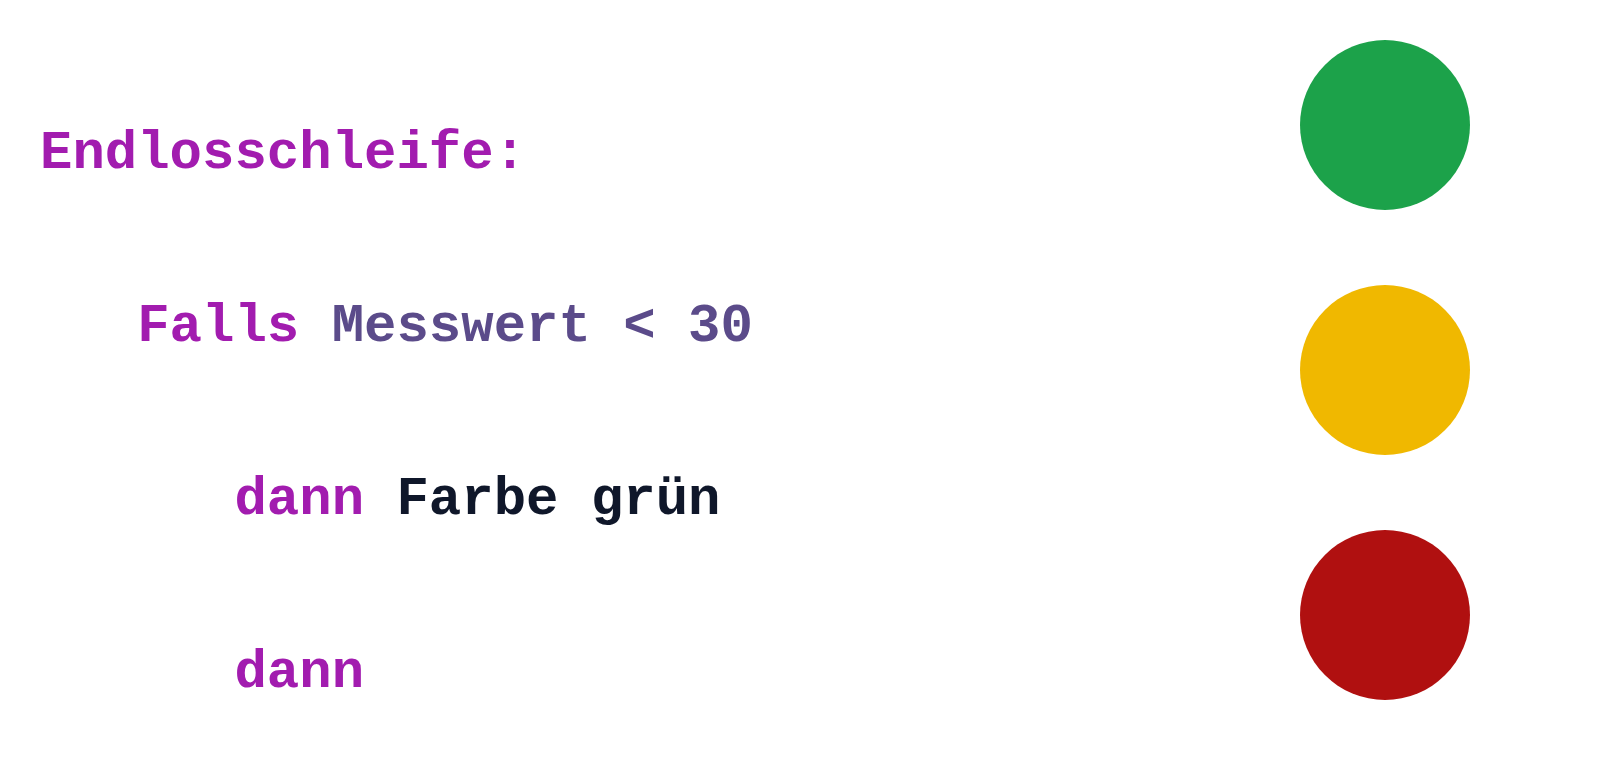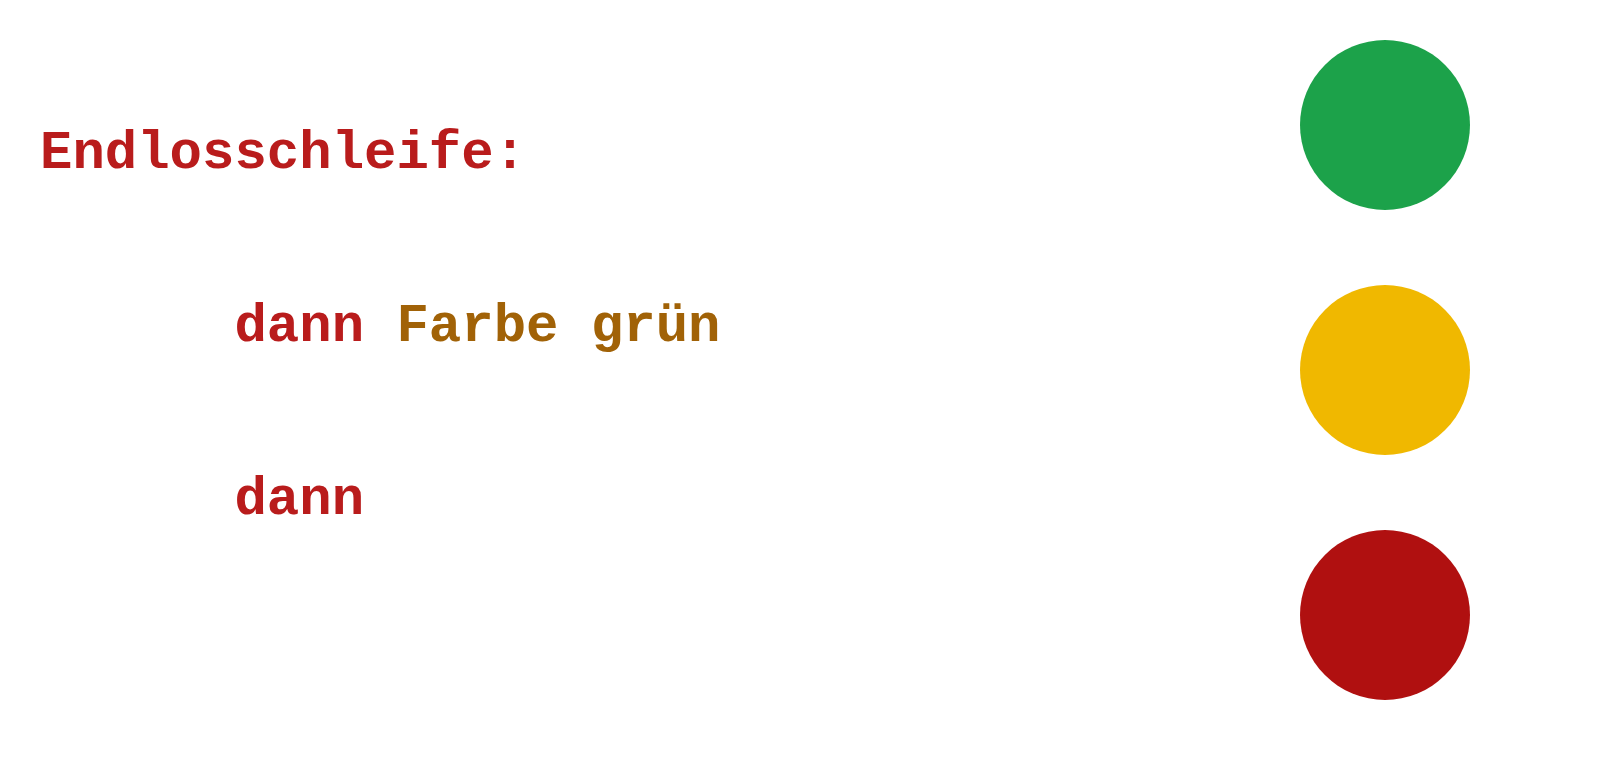--- a/index.html
+++ b/index.html
@@ -15,23 +15,23 @@
     .code-block {
       position: absolute;
       left: 40px;
       top: 25px;
       font-size: 54px;
       line-height: 1.6;
       white-space: pre;
       color: #000000;
     }
     .line { display: block; }
-    .c-black  { color: #b91c1c; text-align: center; }
+    .c-black  { color: #a21caf; text-align: center; }
     .c-purple { color: #5b4b8a; }
-    .c-green  { color: #a16207; }
+    .c-green  { color: #0f172a; }
     .circles {
       position: absolute;
       left: 1300px;
       top: 40px;
       display: flex;
       flex-direction: column;
       gap: 75px;
     }
     .circle {
       width: 170px;
@@ -40,20 +40,21 @@
     }
     .bg-green  { background: #1ca24a; }
     .bg-yellow { background: #f0b800; }
     .bg-red    { background: #b01010; }
   </style>
 </head>
 <body>
 
 <div class="code-block">
 <span class="line"><span class="c-black">Endlosschleife:</span></span>
+<span class="line">   <span class="c-black">Falls </span><span class="c-purple">Messwert &lt; 30</span></span>
 <span class="line">      <span class="c-black">dann </span><span class="c-green">Farbe grün</span></span>
 <span class="line">      <span class="c-black">dann</span></span>
 
 
 
 
 </div>
 
 <div class="circles">
   <div class="circle bg-green"></div>

